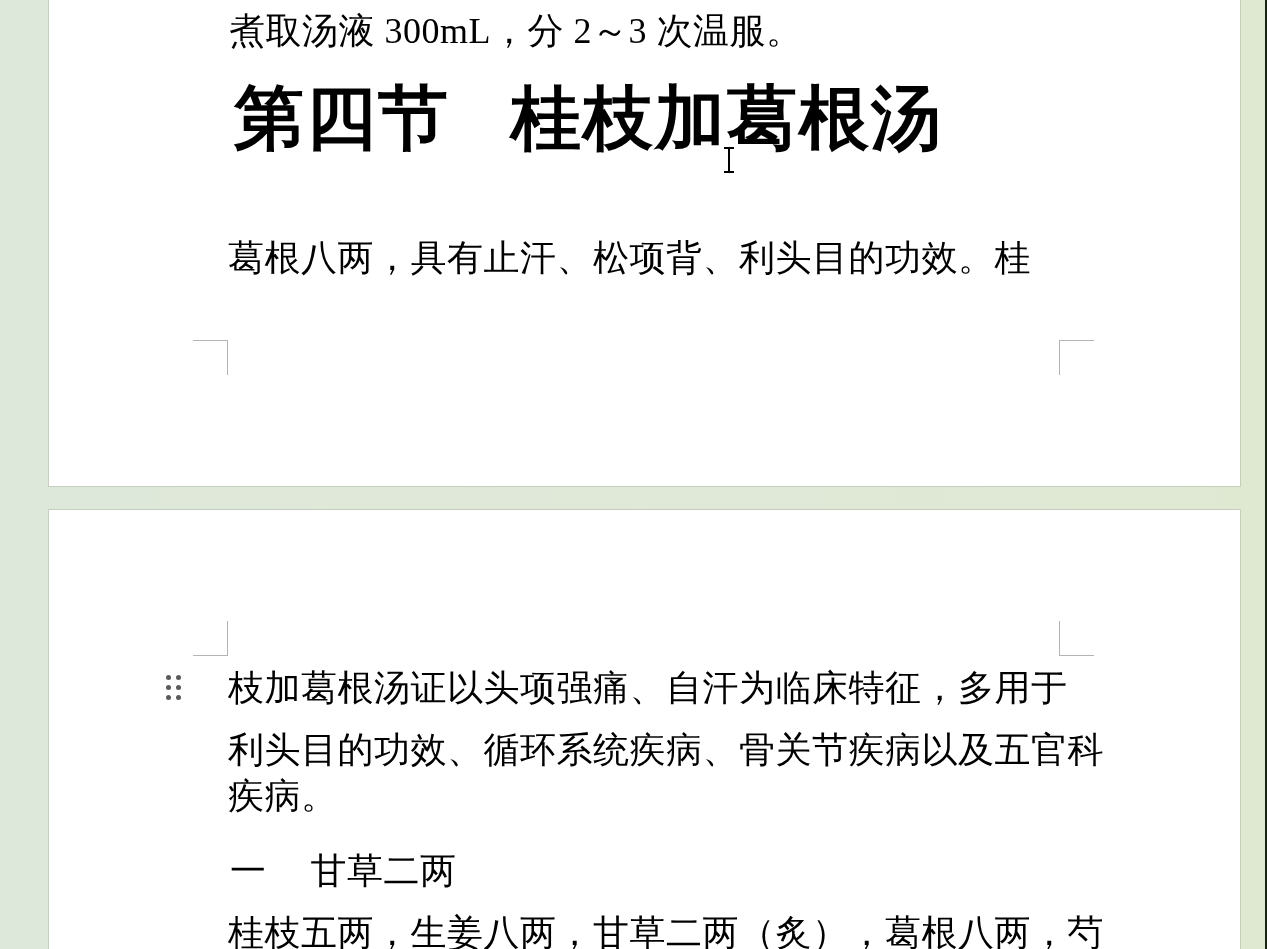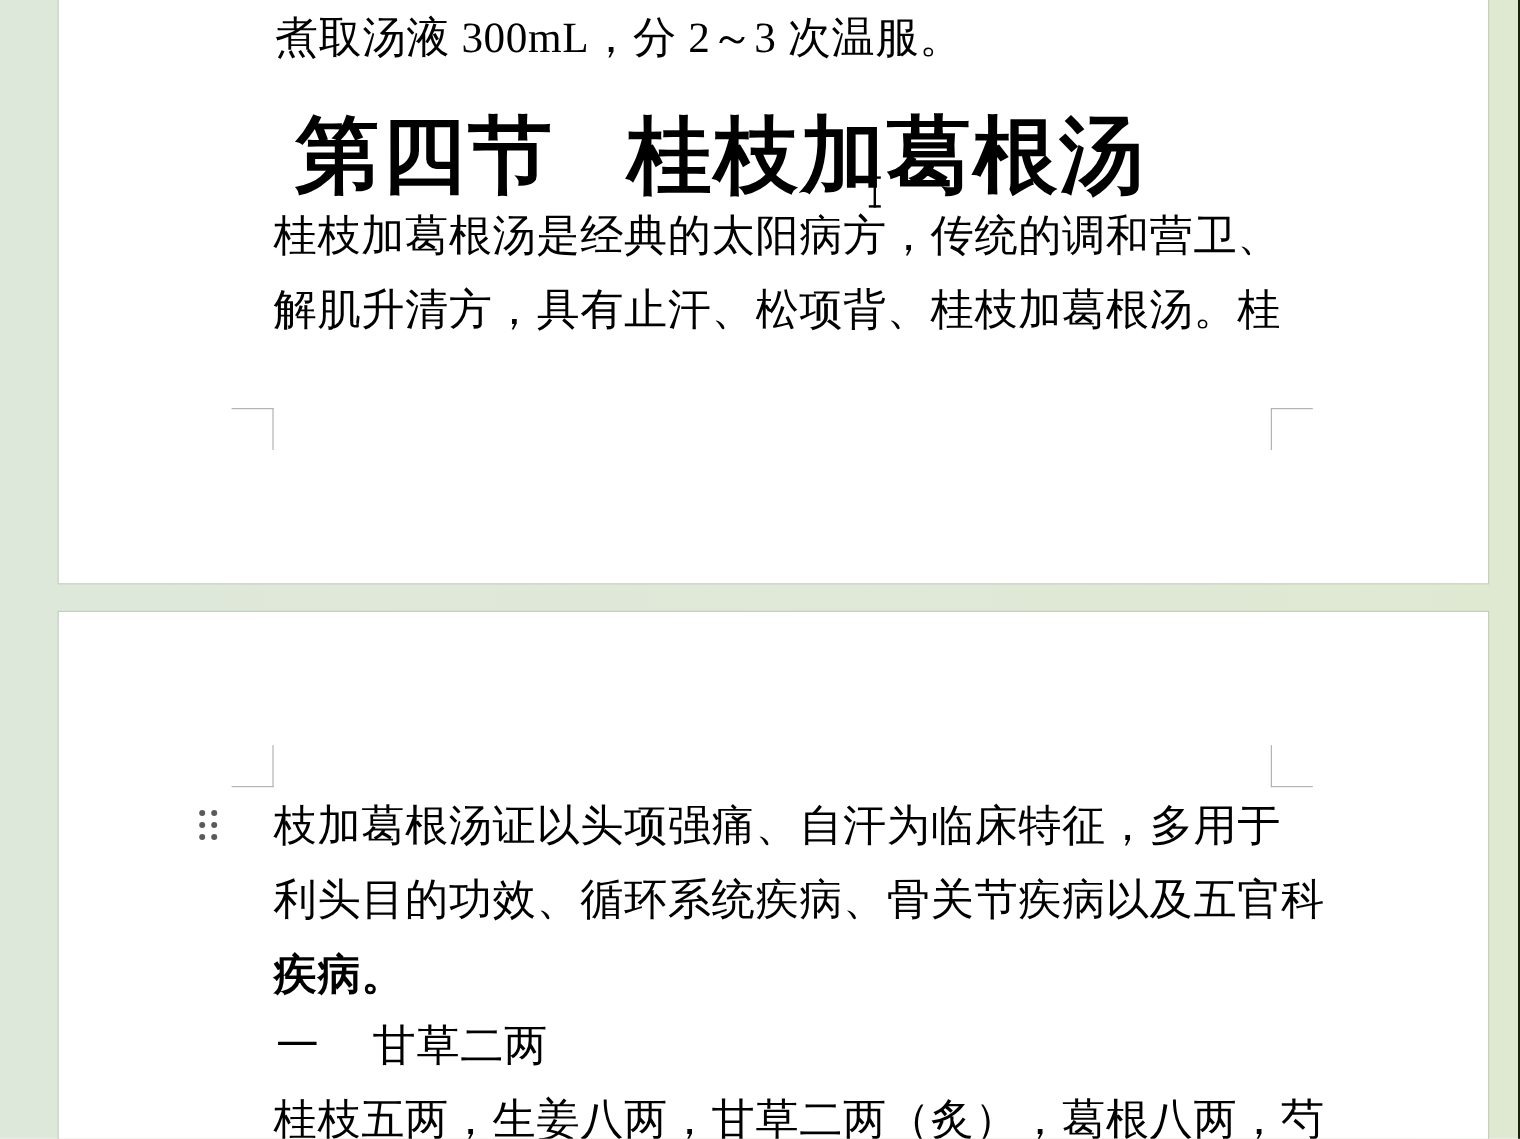--- a/index.html
+++ b/index.html
@@ -98,27 +98,26 @@
     pointer-events: none;
   }
 </style>
 </head>
 <body>
 
 <div class="page page-1">
 
   <div class="doc-line" style="left:180px; top:13px;">煮取汤液 300mL，分 2～3 次温服。</div>
 
-  <h1 class="section-heading" style="left:181px; top:80px; margin:16px;text-align:right;">
+  <h1 class="section-heading" style="left:181px; top:80px; margin:4px;text-align:right;">
     <span class="head-num">第四节</span><span>桂枝加葛根汤</span>
   </h1>
 
-  <div class="doc-line" style="left:179px; top:178px;">桂枝加葛根汤是经典的太阳病方，传统的调和营卫、</div>
 
-  <div class="doc-line" style="left:179px; top:240px;">解肌升清方，具有止汗、松项背、桂枝加葛根汤。桂</div>
+  <div class="doc-line" style="left:179px; top:240px;">葛根八两，具有止汗、松项背、利头目的功效。桂</div>
 
   <div class="corner c-bl" style="left:144px; top:340px; width:35px; height:35px;">
     <span class="h"></span>
       <span class="v"></span>
   </div>
   <div class="corner c-br" style="left:1010px; top:340px; width:35px; height:35px;">
     <span class="h"></span>
       <span class="v"></span>
   </div>
 </div>
@@ -140,21 +139,21 @@
       <i></i>
       <i></i>
       <i></i>
       <i></i>
   </div>
 
   <div class="doc-line" style="left:179px; top:160px;">枝加葛根汤证以头项强痛、自汗为临床特征，多用于</div>
 
   <div class="doc-line" style="left:179px; top:222px;">利头目的功效、循环系统疾病、骨关节疾病以及五官科</div>
 
-  <div class="doc-line" style="left:179px; top:284px;font-weight:bold;">疾病。</div>
+  <div class="doc-line" style="left:179px; top:268px;">疾病。</div>
 
   <div class="doc-line sub-heading" style="left:181px; top:343px;">
     <span class="sub-num">一</span><span>甘草二两</span>
   </div>
 
   <div class="doc-line" style="left:179px; top:405px;">桂枝五两，生姜八两，甘草二两（炙），葛根八两，芍</div>
 </div>
 
 <svg class="ibeam" viewBox="0 0 14 28">
   <path d="M2 1 h4 v1 h1 v24 h-1 v1 h-4 v-1 h3 v-1 h2 V3 H5 V2 H2 Z" fill="none"></path>

